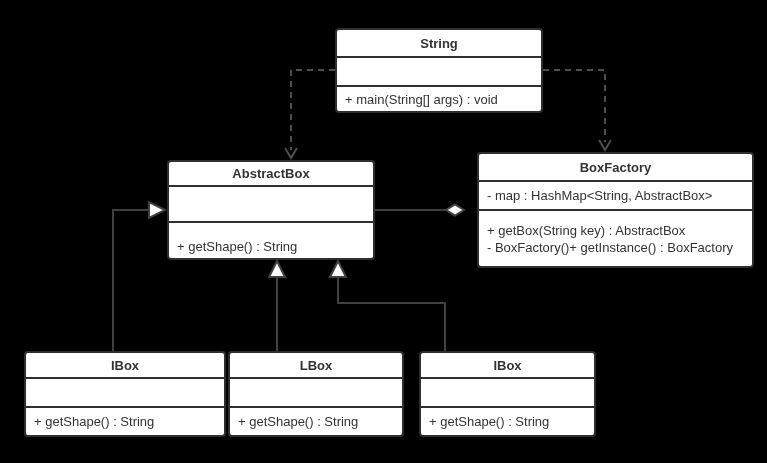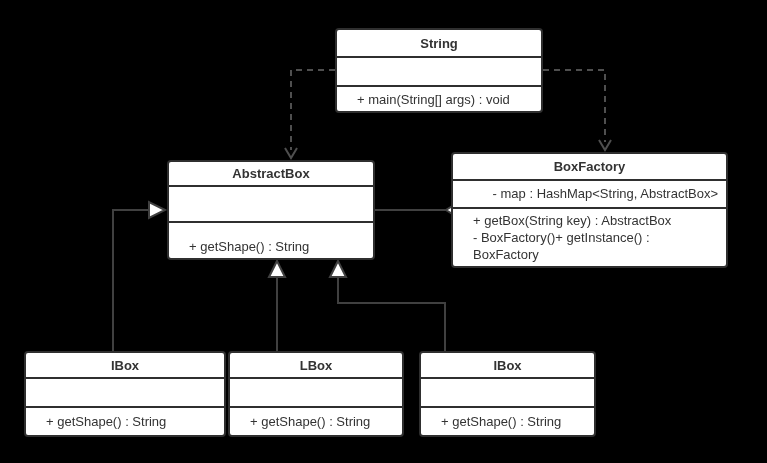--- a/index.html
+++ b/index.html
@@ -24,37 +24,37 @@
   .sec-title{
     font-weight:bold;
     text-align:center;
     border-bottom:2px solid #2f2f2f;
     display:flex;align-items:center;justify-content:center;
   }
   .sec-attrs{
     border-bottom:2px solid #2f2f2f;
     padding:3px 8px;
     box-sizing:border-box;
-    display:flex;flex-direction:column;justify-content:center;align-items:flex-end;
+    display:flex;flex-direction:column;justify-content:center;
   }
   .sec-methods{
     flex:1;
     padding:3px 8px;
     box-sizing:border-box;
-    display:flex;flex-direction:column;justify-content:center;margin-left:12px;
+    display:flex;flex-direction:column;justify-content:center;
   }
   .member{line-height:17px;}
   
   #box-client     {left:335px;top:28px; width:208px;height:85px;}
   #box-client .sec-title{height:26px;}
   #box-client .sec-attrs{height:29px;}
   #box-abstractbox{left:167px;top:160px;width:208px;height:100px;gap:12px;}
   #box-abstractbox .sec-title{height:26px;}
   #box-abstractbox .sec-attrs{height:27px;}
-  #box-boxfactory {left:451px;top:152px;width:277px;height:116px;}
+  #box-boxfactory {left:477px;top:152px;width:277px;height:116px;}
   #box-boxfactory .sec-title{height:26px;}
   #box-boxfactory .sec-attrs{height:29px;}
   #box-ibox       {left:24px; top:351px;width:202px;height:86px;}
   #box-lbox       {left:228px;top:351px;width:176px;height:86px;}
   #box-obox       {left:419px;top:351px;width:177px;height:86px;}
   #box-ibox .sec-title, #box-lbox .sec-title, #box-obox .sec-title{height:24px;}
   #box-ibox .sec-attrs, #box-lbox .sec-attrs, #box-obox .sec-attrs{height:29px;}
 </style>
 </head>
 <body>

